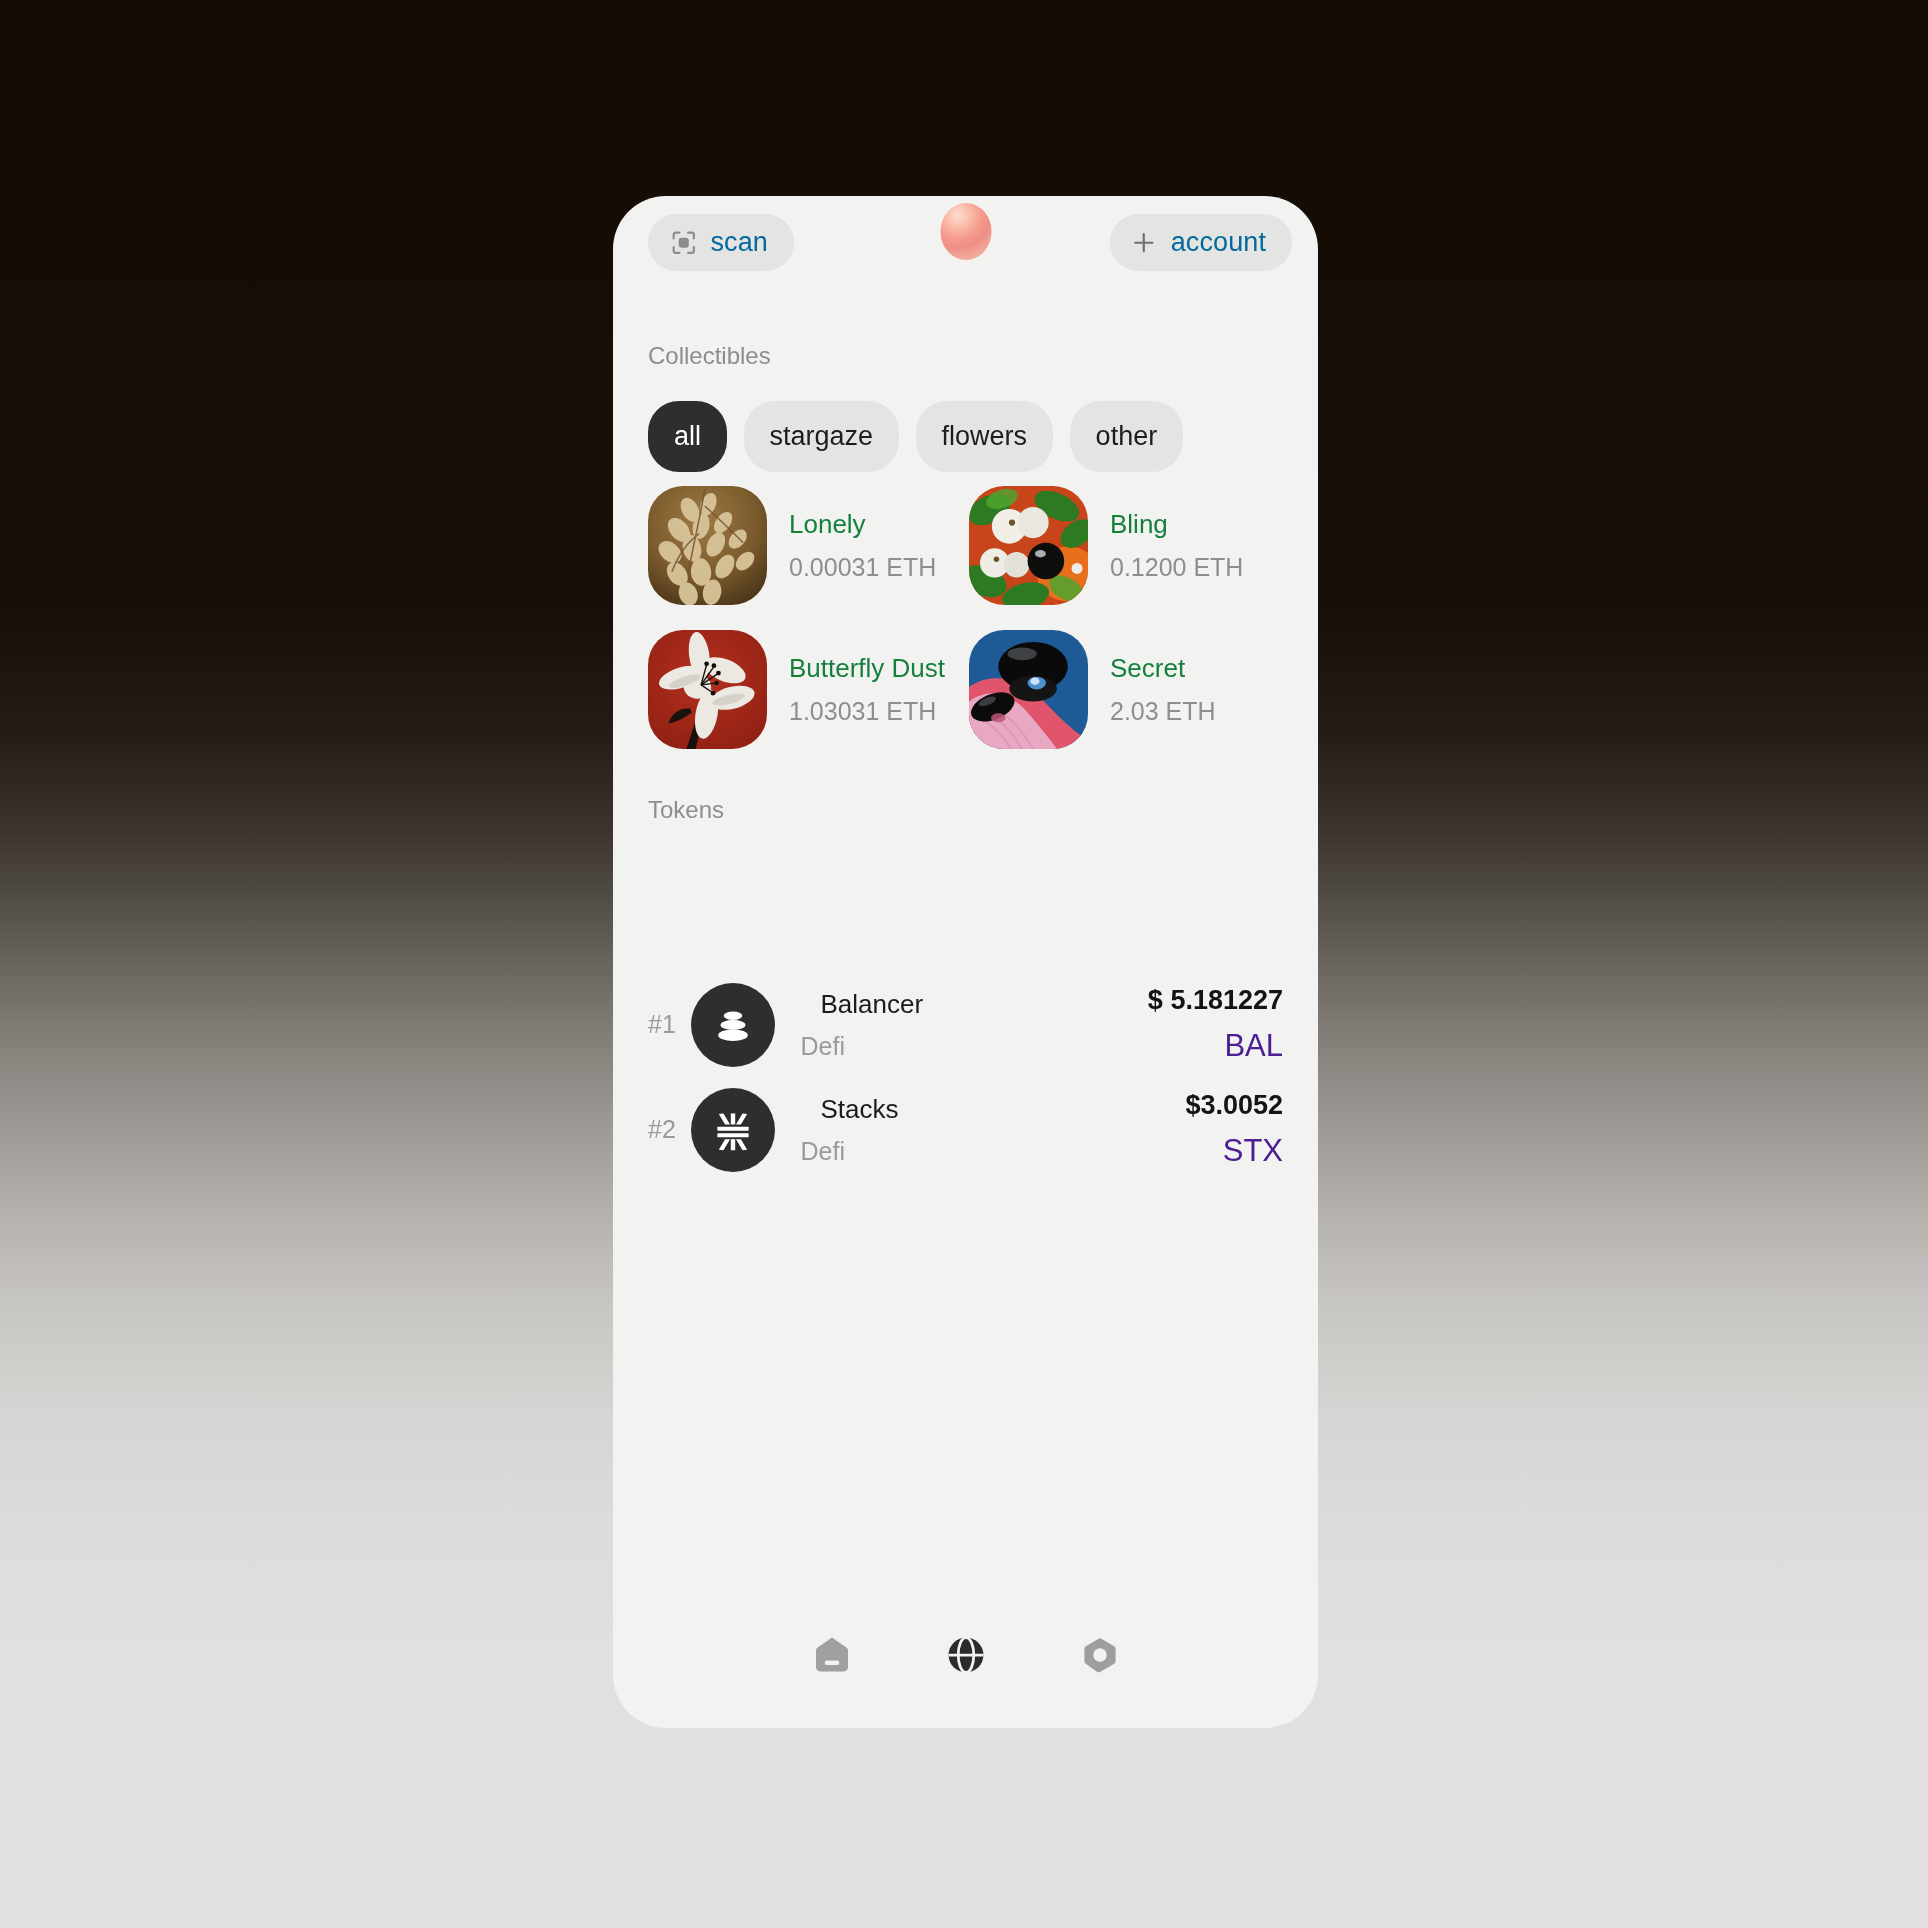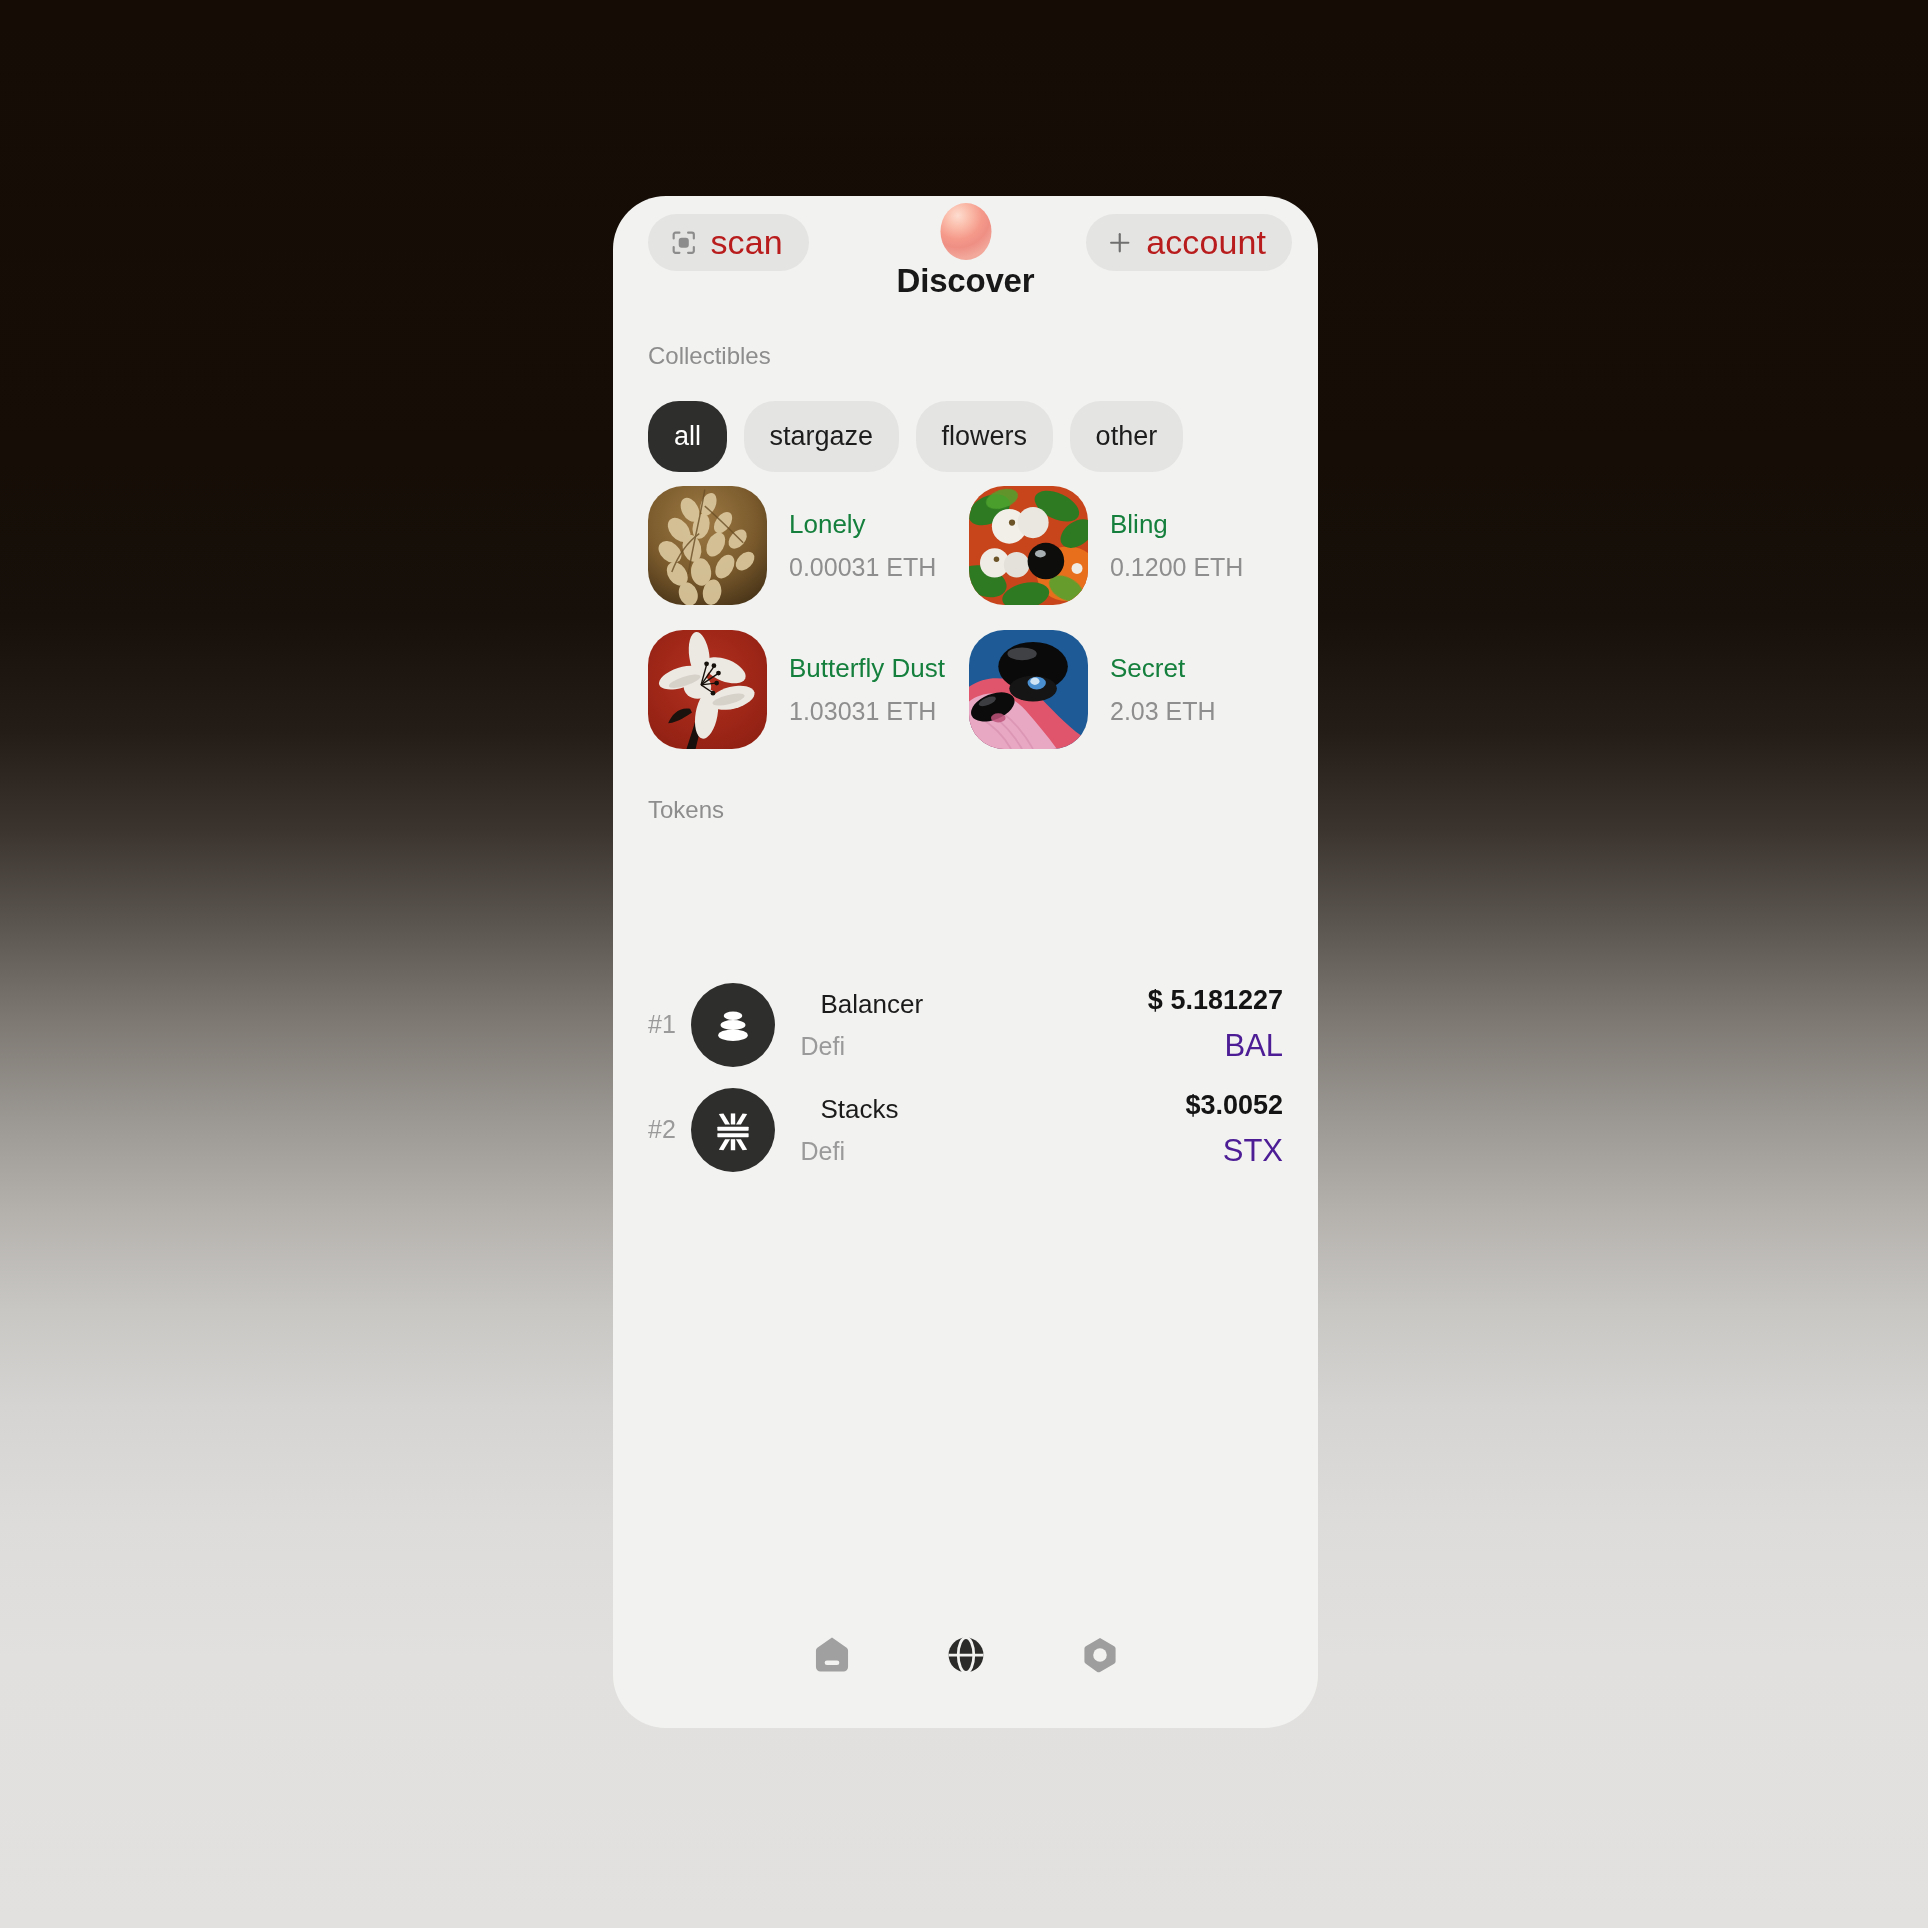--- a/index.html
+++ b/index.html
@@ -54,22 +54,22 @@
     display: flex;
     align-items: center;
     gap: 13px;
     height: 57px;
     padding: 0 26px;
     background: #e4e4e2;
     border-radius: 31px;
     box-sizing: border-box;
   }
   .pill-btn .lbl {
-    font-size: 34px;
-    color: #b91c1c;
+    font-size: 27px;
+    color: #0369a1;
     letter-spacing: 0.1px;
   }
   #scan-btn { left: 35px; top: 18.4px; padding-left: 22px; }
   #account-btn { right: 26px; top: 18.4px; padding-left: 20px; }
 
   .scan-ico { width: 27.5px; height: 27.5px; position: relative; display:block; }
   .plus-ico { width: 27.5px; height: 27.5px; position: relative; display:block; }
 
   .blob {
     position: absolute;
@@ -263,21 +263,20 @@
         <svg width="27.5" height="27.5" viewBox="0 0 24 24">
           <g stroke="#6f6f6f" stroke-width="1.9" stroke-linecap="round">
             <line x1="12" y1="4.5" x2="12" y2="19.5"></line>
             <line x1="4.5" y1="12" x2="19.5" y2="12"></line>
           </g>
         </svg>
       </span>
       <span class="lbl">account</span>
     </div>
 
-    <div class="discover-title">Discover</div>
   </div>
 
   <div class="section-label" id="collectibles-label">Collectibles</div>
 
   <div class="chip-row" id="collectible-chips">
     <div class="chip active">
       <span>all</span>
     </div>
     <div class="chip">
       <span>stargaze</span>

